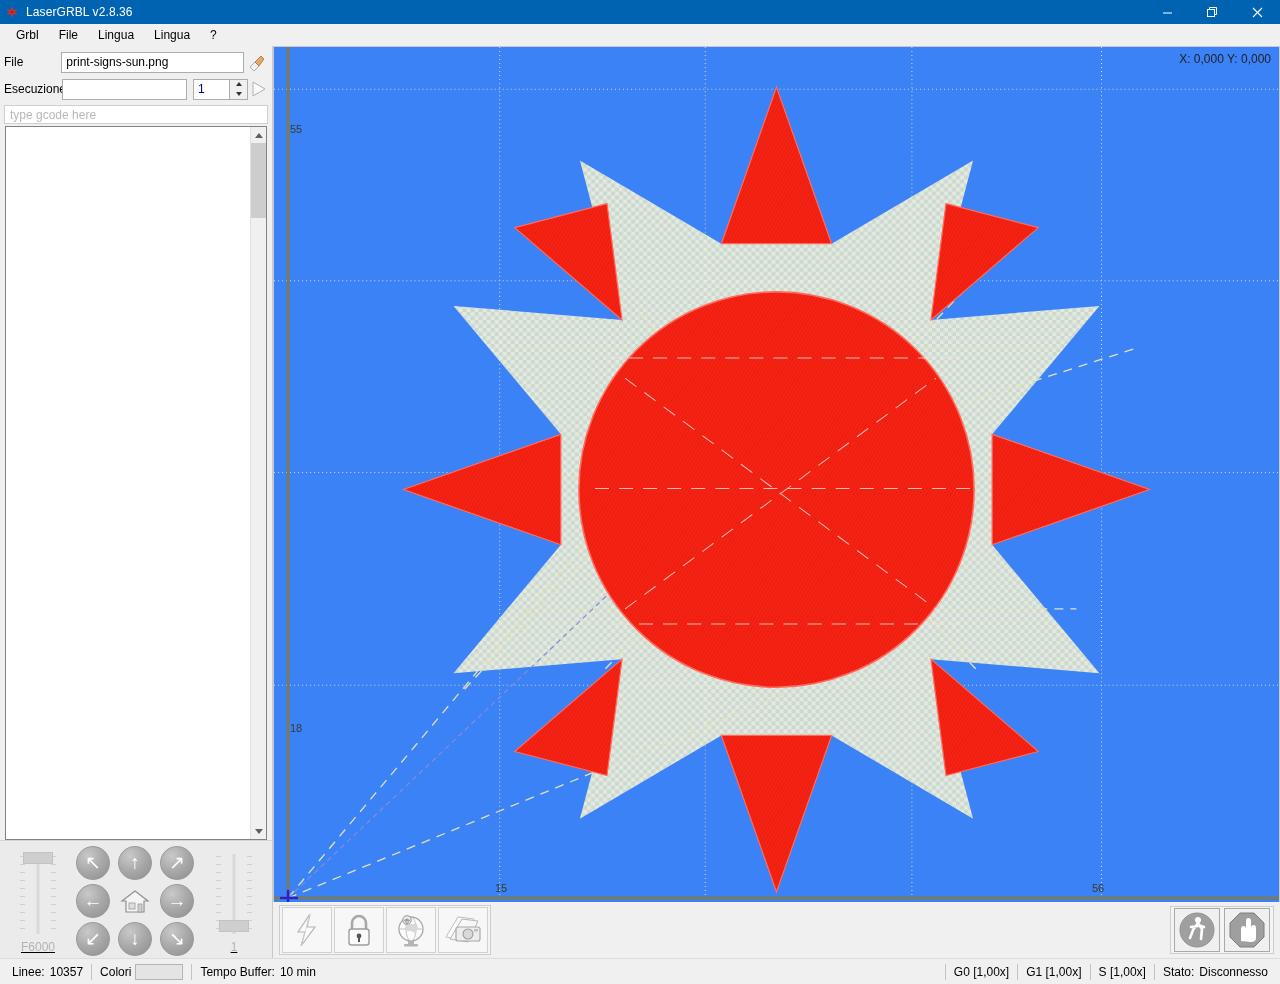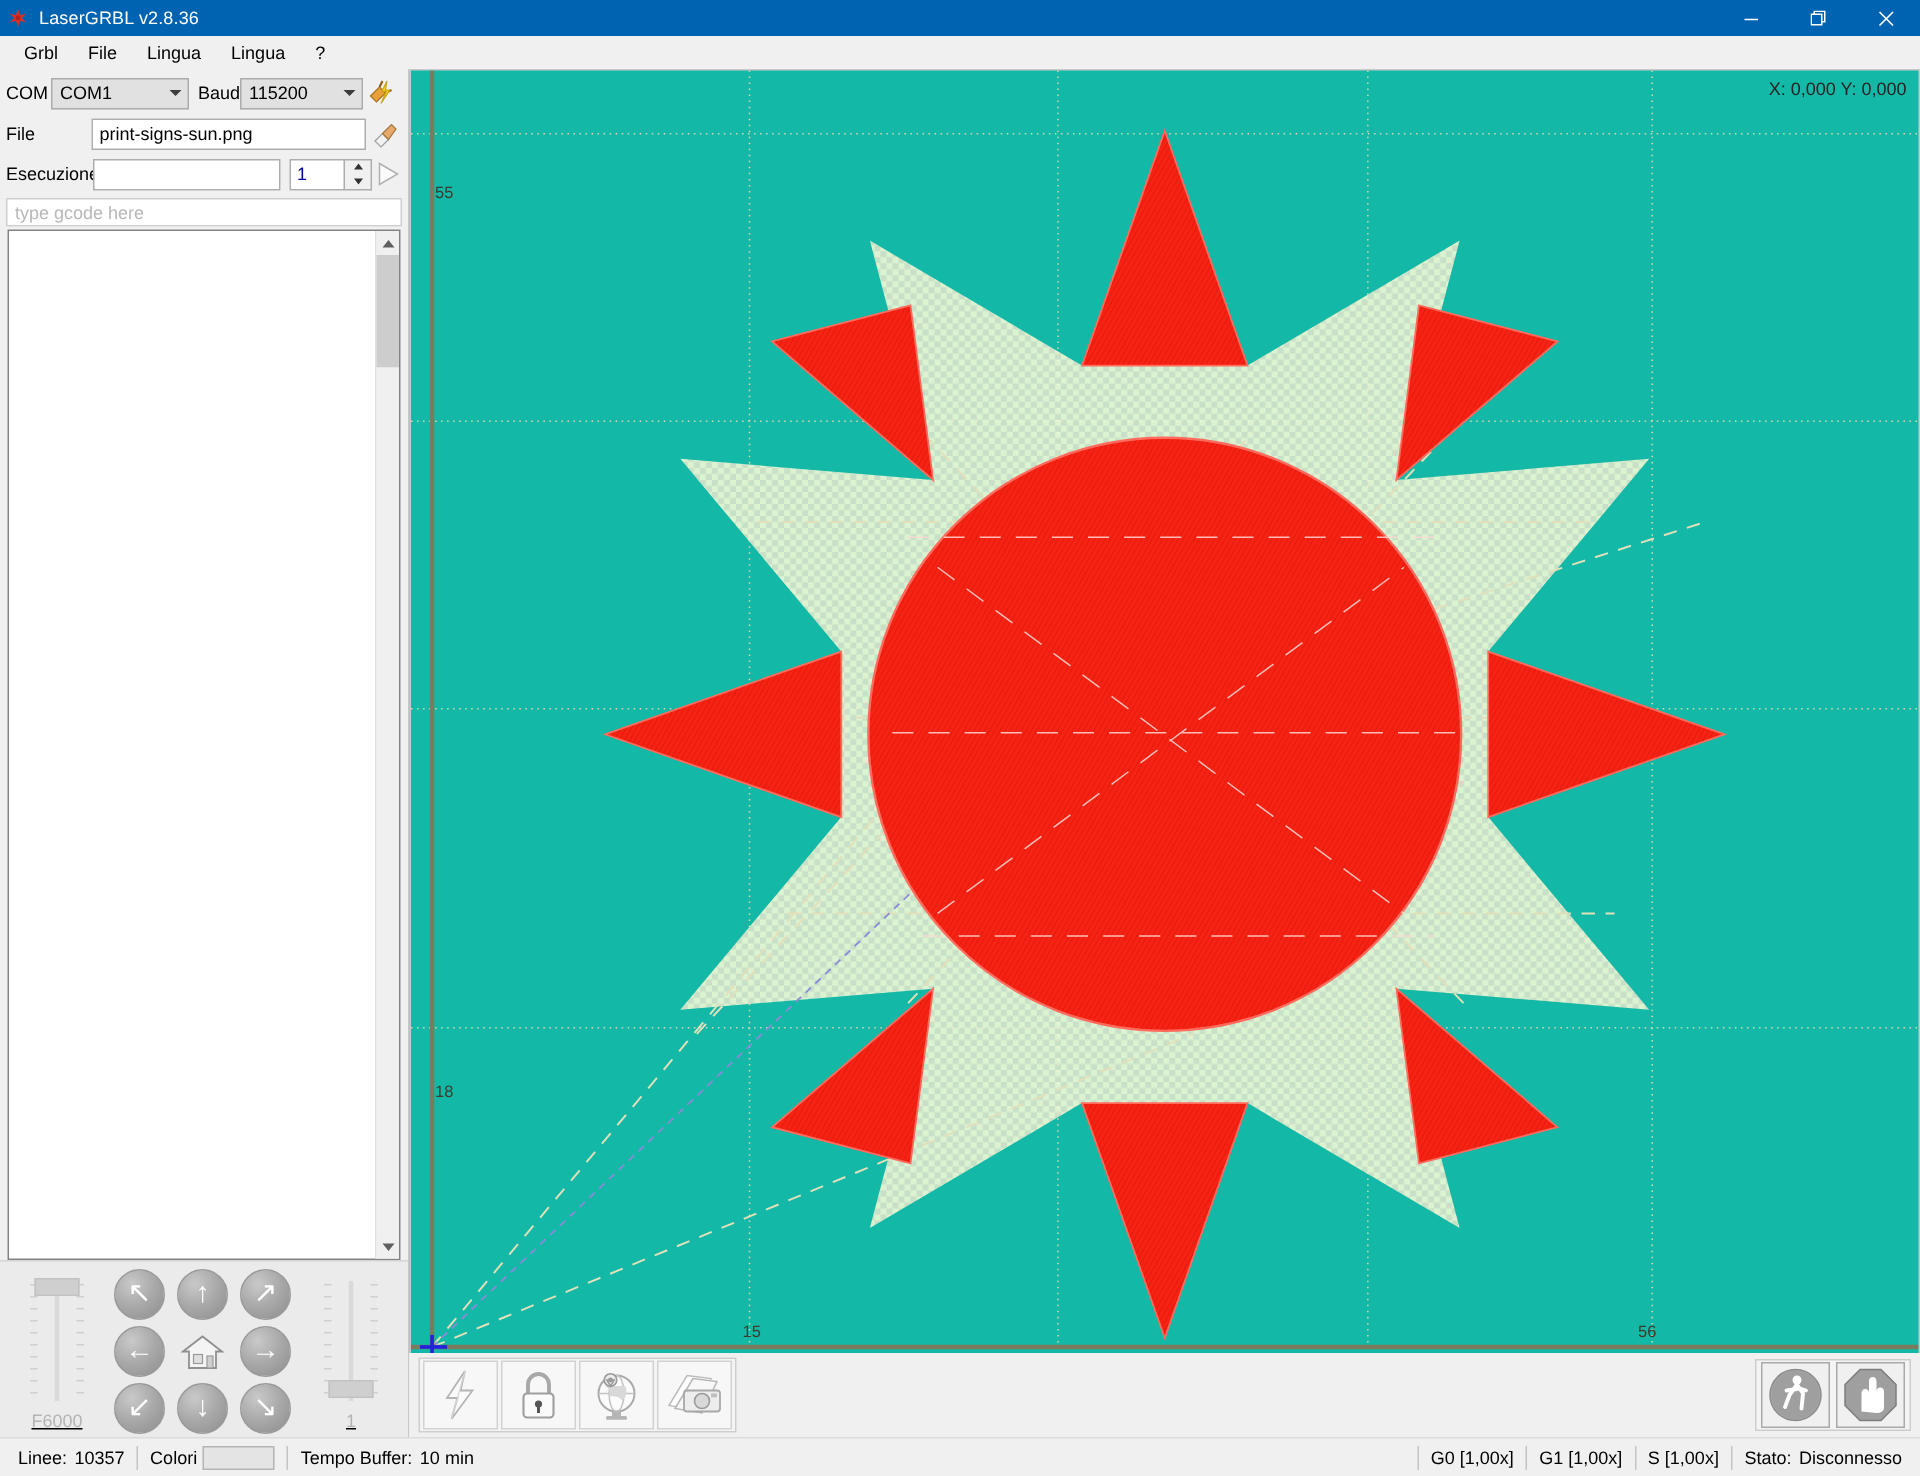--- a/index.html
+++ b/index.html
@@ -115,21 +115,21 @@
   .dbtn { width:38px; height:34px; display:flex; align-items:center; justify-content:center; }
   .dcircle {
     width:34px;height:34px;border-radius:50%;
     background:radial-gradient(circle at 34% 28%, #c9c9c9 0%, #a9a9a9 48%, #8d8d8d 100%);
     border:1px solid #9a9a9a; display:flex;align-items:center;justify-content:center;
     color:#fff; font-size:19px; line-height:1;
   }
 
   
   .right { flex:1; display:flex; flex-direction:column; min-width:0; background:#f0f0f0; }
-  .canvas-wrap { flex:1; position:relative; background:#14b8a6; border:1px solid #c9c9c9; border-bottom:none; min-height:0;padding-left:36px; }
+  .canvas-wrap { flex:1; position:relative; background:#3b82f6; border:1px solid #c9c9c9; border-bottom:none; min-height:0;padding-left:36px; }
   .coord-readout { position:absolute; right:8px; top:5px; font-size:12px; color:#222; z-index:6; }
   .axis-lbl { position:absolute; font-size:11px; color:#3b3b2c; z-index:5; font-family:"Liberation Sans", sans-serif; }
 
   
   .toolbar { flex:0 0 56px; background:#f0f0f0; display:flex; align-items:center; padding:0 6px; }
   .tool-grp { display:flex; align-items:center; border:1px solid #cdcdcd; background:#f4f4f4; padding:1px; }
   .tool-btn { width:50px; height:46px; display:flex; align-items:center; justify-content:center;
               border:1px solid #d2d2d2; background:#f7f7f7; margin:0 1px; }
   .tool-spacer { flex:1; }
   .tool-btn-r { width:46px; height:44px; display:flex; align-items:center; justify-content:center;
@@ -184,39 +184,20 @@
     <div class="menu-item">Lingua</div>
     <div class="menu-item">?</div>
   </div>
 
   <div class="body">
 
     <div class="left">
 
       <div class="conn-rows">
 
-        <div class="row">
-          <div class="row-label lbl-com">COM</div>
-          <div class="combo combo-com">
-            <span>COM1</span>
-            <span class="caret"></span>
-          </div>
-          <div class="row-label lbl-baud">Baud</div>
-          <div class="combo combo-baud">
-            <span>115200</span>
-            <span class="caret"></span>
-          </div>
-          <div class="icon-btn">
-            <svg width="20" height="20" viewBox="0 0 20 20">
-              <path d="M3 12 L9 6 L13 10 L7 16 Z" fill="#e8a13a" stroke="#a6711e" stroke-width="0.8"></path>
-              <path d="M9 6 L11 2 M13 10 L17 8" stroke="#8d5e18" stroke-width="1.4" fill="none"></path>
-              <path d="M14 2 L10.5 9 L13.5 9 L10 17 L16 8 L13 8 Z" fill="#f5d020" stroke="#c79e0d" stroke-width="0.7"></path>
-            </svg>
-          </div>
-        </div>
 
         <div class="row">
           <div class="row-label lbl-file">File</div>
           <div class="txtbox txt-file">
             <span>print-signs-sun.png</span>
           </div>
           <div class="icon-btn">
             <svg width="20" height="20" viewBox="0 0 20 20">
               <path d="M4 15 L9 10 L13 14 L8 19 Z" fill="#f2f2f2" stroke="#9a9a9a" stroke-width="0.8"></path>
               <path d="M9 10 L15 4 L18 7 L13 14 Z" fill="#e6a96a" stroke="#a0763f" stroke-width="0.8"></path>

